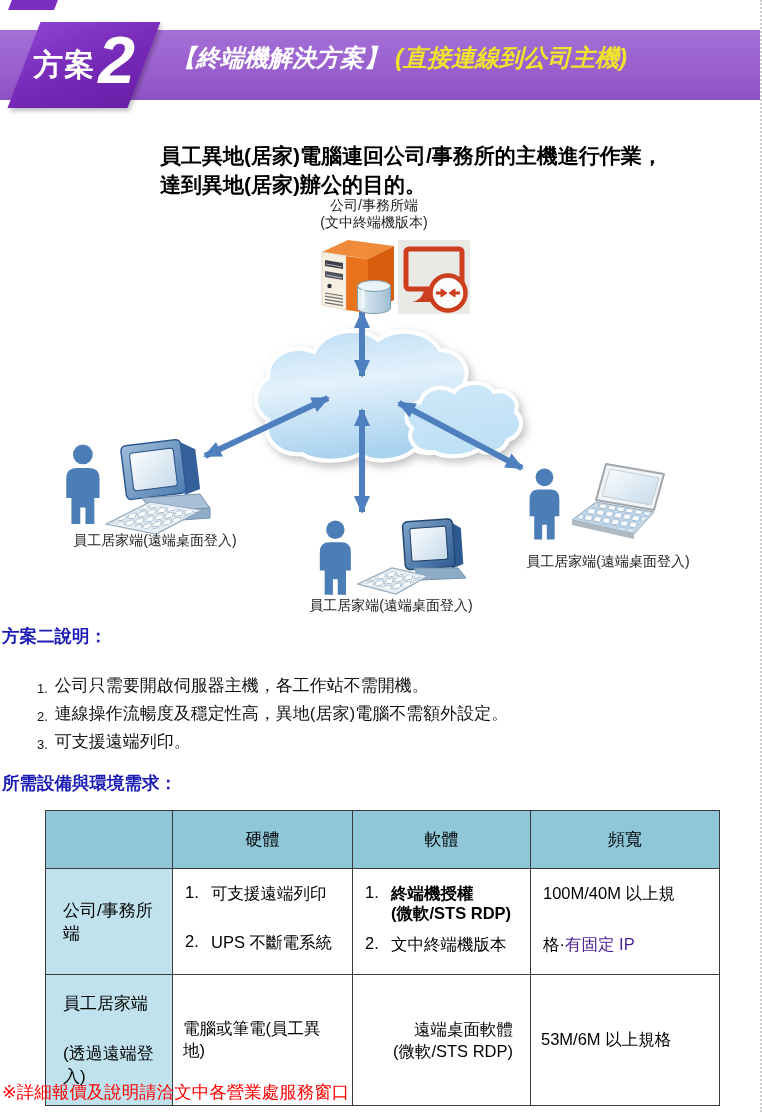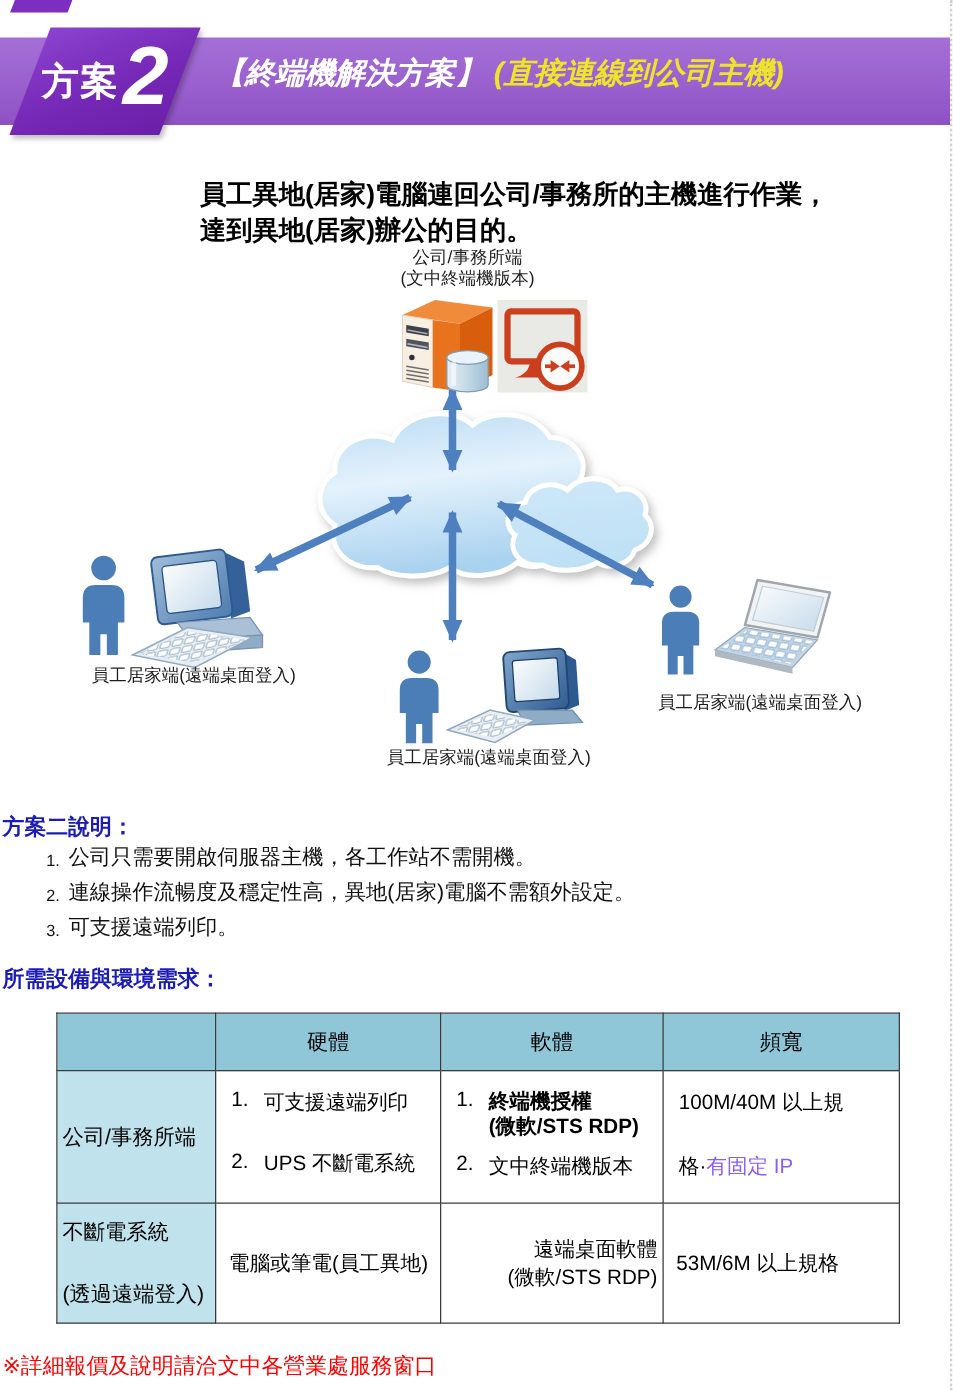--- a/index.html
+++ b/index.html
@@ -30,42 +30,42 @@
     line-height:29px; color:#000000;margin-top:35px; }
   
   .diagram-svg { position:absolute; left:0; top:190px; }
   .diag-label { position:absolute; font-size:14px; color:#1c1c1c; text-align:center; line-height:17px; }
   #server-label { left:292px; top:197px; width:164px; }
   #label-left   { left:38px;  top:532px; width:234px; }
   #label-center { left:293px; top:597px; width:196px; }
   #label-right  { left:510px; top:553px; width:196px; }
   
   .section-heading { position:absolute; left:2px; font-size:17.5px; font-weight:700; color:#1B1BB5; }
-  #desc-heading { top:649px; }
+  #desc-heading { top:624px; }
   #req-heading  { top:771px; }
   .desc-list { position:absolute; left:37px; top:677px; }
   .desc-item { display:flex; margin-bottom:7px; font-size:17px; color:#111; line-height:18px; }
   .desc-item .num { font-size:13px; padding-top:3px; margin-right:7px; color:#111; }
   
   .req-table { position:absolute; left:45px; top:810px; width:674px;
     border-collapse:collapse; table-layout:fixed; font-size:16.5px; }
-  .req-table th, .req-table td { border:1.6px solid #3b3b3b; padding:4px; }
+  .req-table th, .req-table td { border:1.6px solid #3b3b3b; padding:17px; }
   .hdr { background:#8FC7D8; height:46px; text-align:center; vertical-align:middle;
     font-weight:400; font-size:17px; color:#000; }
   .rowhdr { background:#BFE2ED; text-align:left; font-weight:400; font-size:17px;
     vertical-align:middle; padding-left:8px; color:#000; }
   tr.r1 { height:106px; } tr.r2 { height:96px; }
   tr.r1 td { vertical-align:top; padding:14px 4px 0 12px; }
   tr.r2 td { vertical-align:middle; padding-left:10px; }
   .li { display:flex; } .li .n { width:26px; flex:none; }
   .mt  { margin-top:27px; }
   .mt2 { margin-top:11px; }
   .subline { line-height:20px;font-weight:bold; }
   .bw2 { margin-top:29px; }
-  .red { color:#8b5cf6; }
+  .red { color:#4c1d95; }
   td.c-center { text-align:right; padding-left:0; line-height:22px; }
   .rowhdr .lbl2 { margin-top:27px; }
   
   .footer-note { position:absolute; left:2px; top:1080px; font-size:17.5px; color:#FF0000; }
 </style>
 </head>
 <body>
 
 <div class="page">
 
@@ -295,21 +295,21 @@
         </td>
         <td>
           <div>100M/40M 以上規</div>
           <div class="bw2">
             <span>格·</span><span class="red">有固定 IP</span>
           </div>
         </td>
       </tr>
       <tr class="r2">
         <th class="rowhdr">
-          <div>不斷電系統</div>
+          <div>員工居家端</div>
           <div class="lbl2">(透過遠端登入)</div>
         </th>
         <td>
           <div>電腦或筆電(員工異地)</div>
         </td>
         <td class="c-center">
           <div>遠端桌面軟體</div>
           <div>(微軟/STS RDP)</div>
         </td>
         <td>

